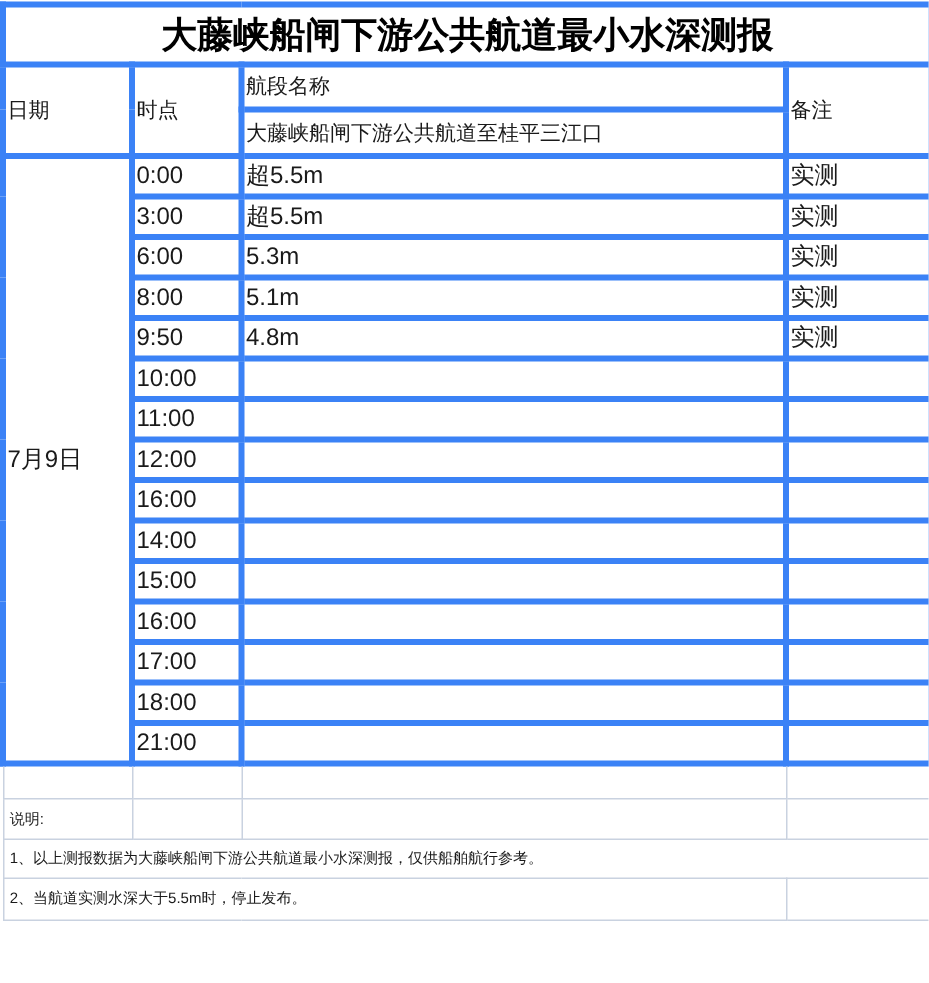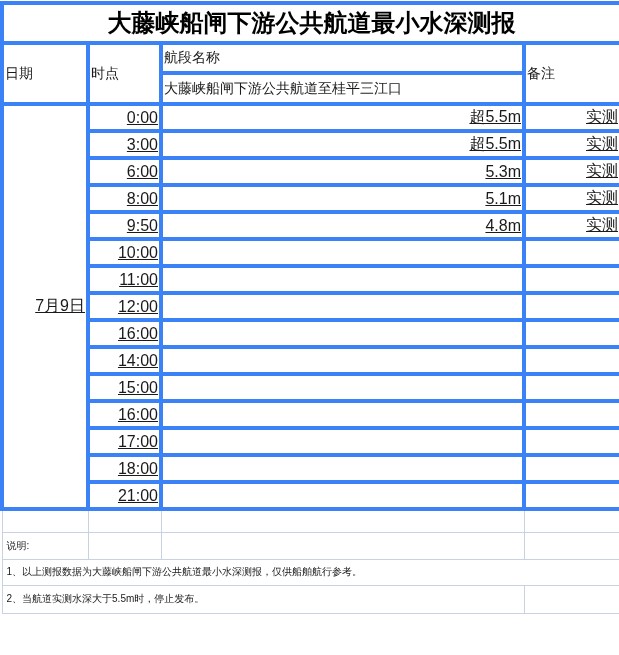--- a/index.html
+++ b/index.html
@@ -31,22 +31,21 @@
   }
   tr.header-row-1 { height: 30px; }
   tr.header-row-2 { height: 31px; }
   .hcell {
     font-size: 14px;
     text-align: left;
   }
   tr.data-row { height: 27px; }
   tr.data-row td {
     font-size: 16px;
-    text-align: right;
-    text-decoration: underline;
+    text-align: left;
   }
   td.date-cell {
     font-size: 16px;
     text-align: center;
   }
   tr.spacer-row { height: 23px; }
   tr.notes-label-row { height: 27px; }
   tr.note-row-1 { height: 26px; }
   tr.note-row-2 { height: 28px; }
   .left-text {

